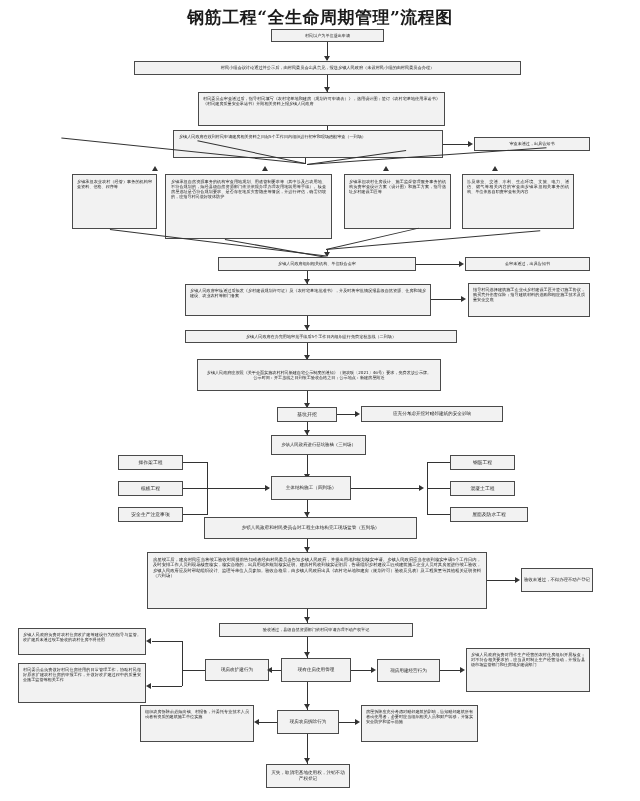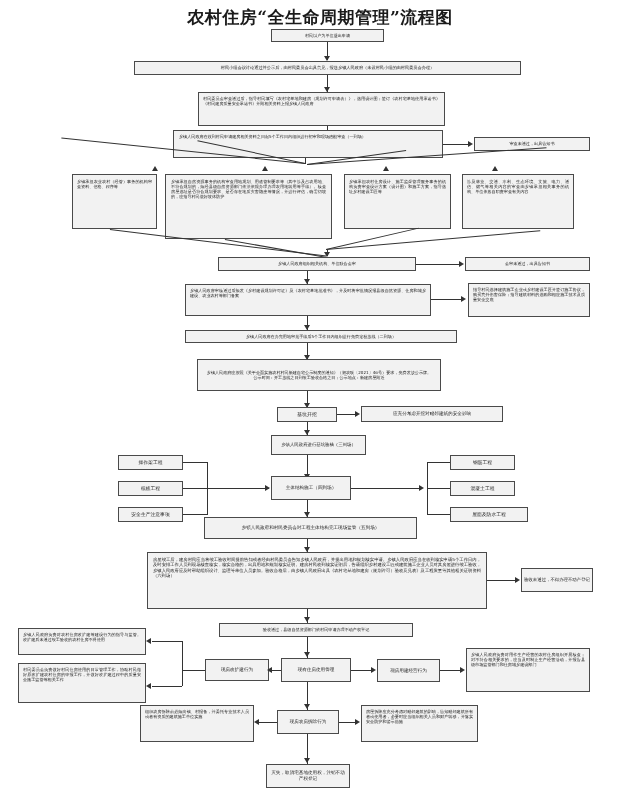--- a/index.html
+++ b/index.html
@@ -73,21 +73,21 @@
     border-bottom: 3px solid transparent;
     border-right: 5px solid #333;
   }
   .diag { position:absolute; transform-origin: 0 0; height:1px; background:#333; }
 </style>
 </head>
 <body>
 
 <div id="chart">
 
-  <div class="title">农村住房“全生命周期管理”流程图</div>
+  <div class="title">钢筋工程“全生命周期管理”流程图</div>
 
   <div class="box" style="left:271px; top:29px; width:113px; height:13px;">村民以户为单位提出申请</div>
   <div class="ln vln" style="left:327px; top:42px; height:18px;"></div>
   <div class="arw down" style="left:324px; top:56px;"></div>
 
   <div class="box" style="left:134px; top:61px; width:387px; height:14px; font-size:4.2px;">村民小组会议讨论通过并公示后，由村民委员会出具意见，报送乡镇人民政府（未设村民小组的由村民委员会办理）</div>
   <div class="ln vln" style="left:327px; top:75px; height:17px;"></div>
   <div class="arw down" style="left:324px; top:87px;"></div>
 
   <div class="box just" style="left:198px; top:92px; width:247px; height:34px; padding:3px 4px;">

